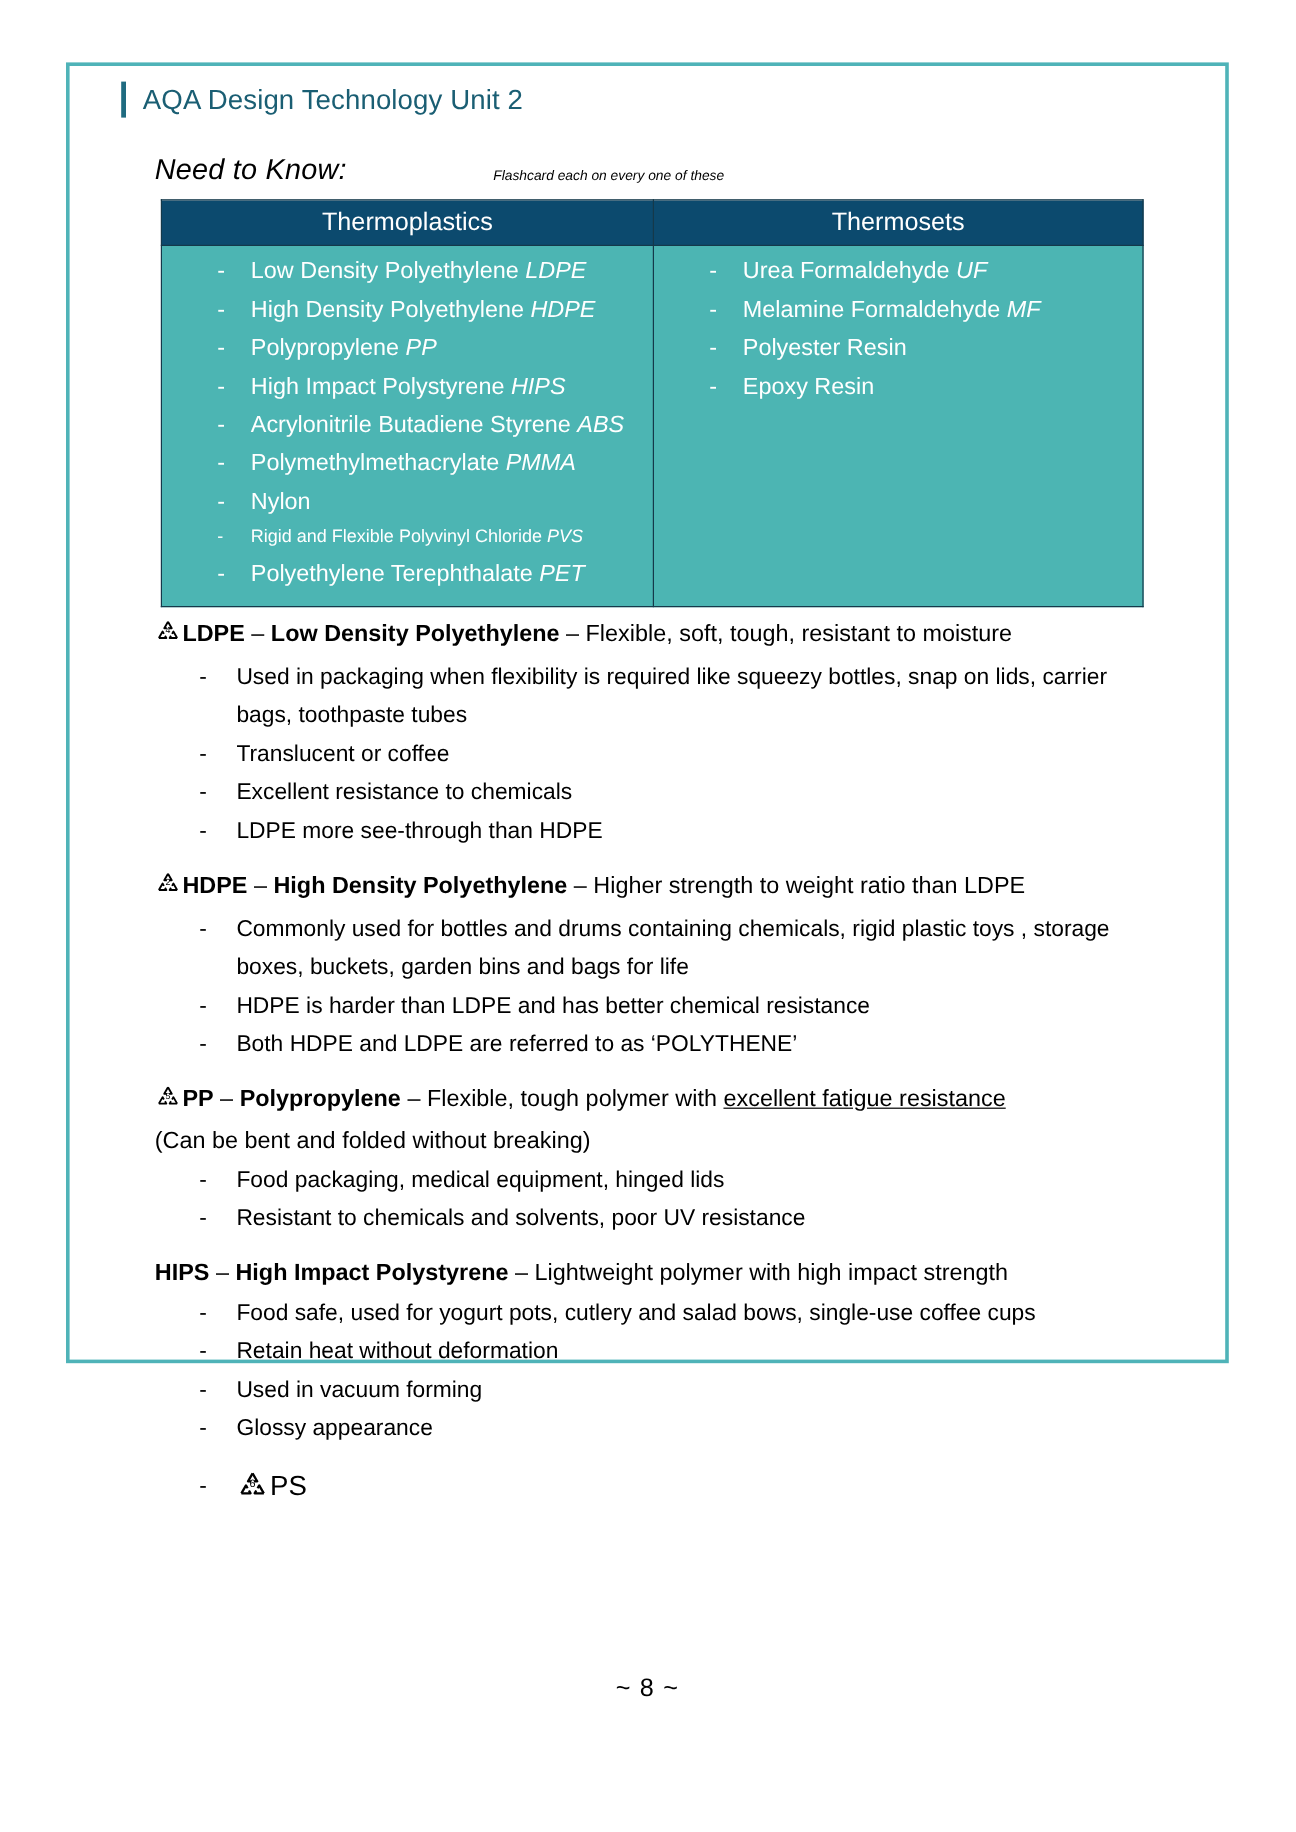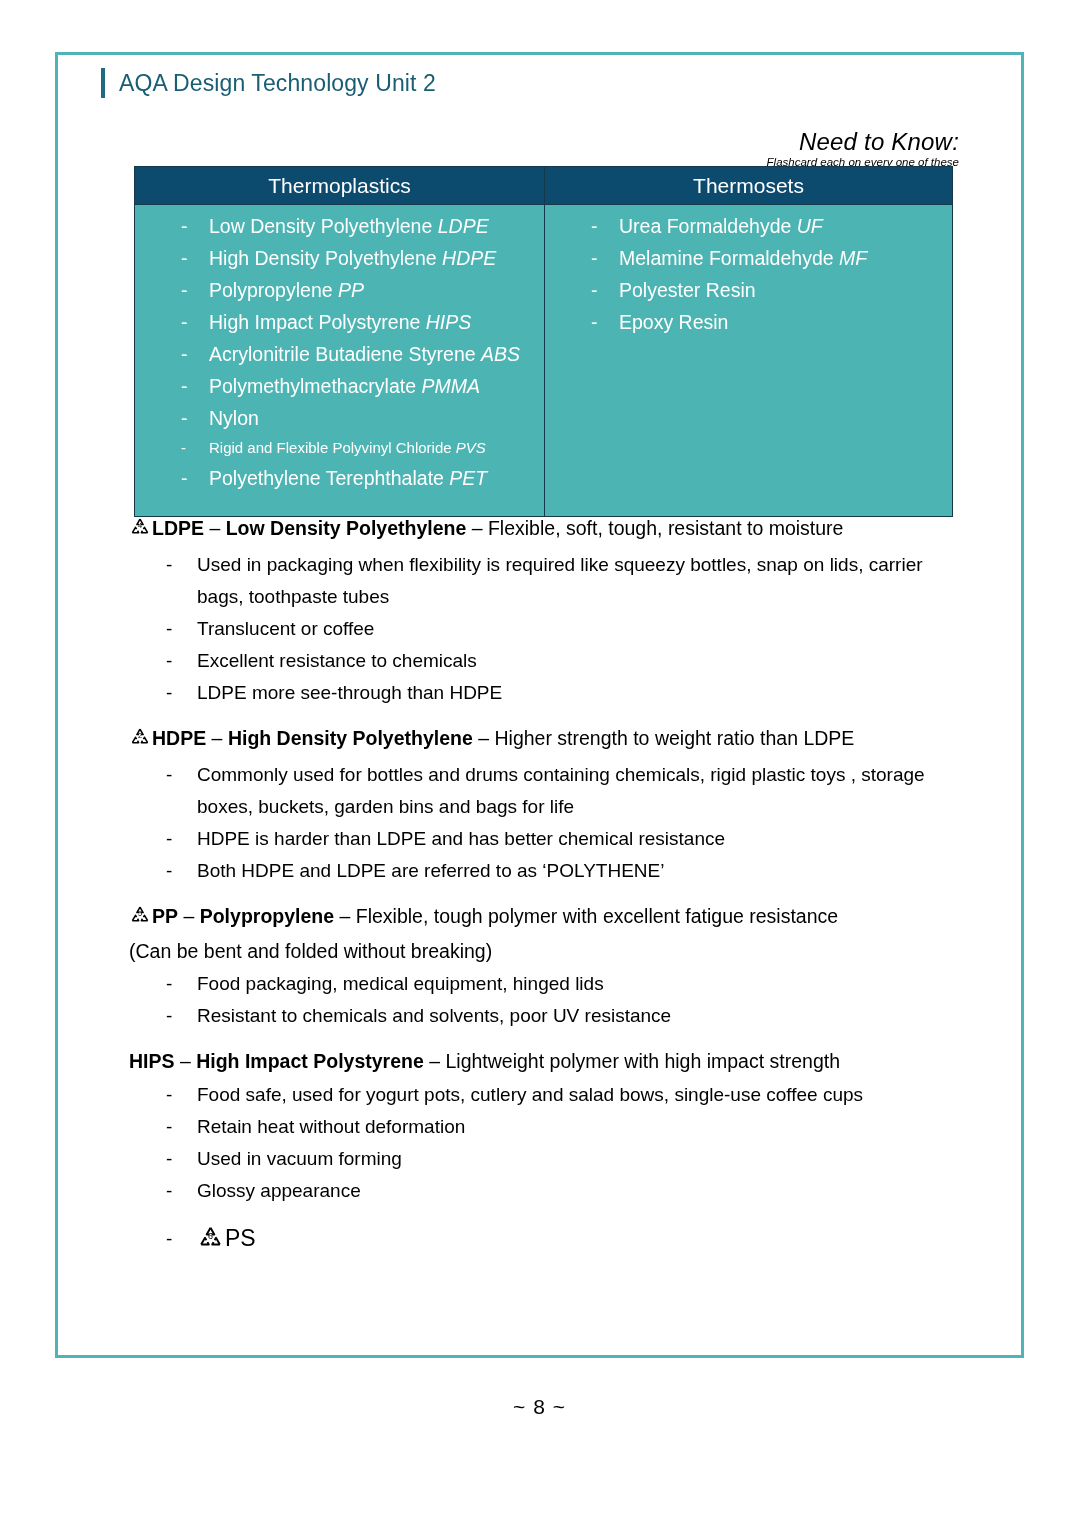--- a/index.html
+++ b/index.html
@@ -13,21 +13,21 @@
     font-family: "Liberation Sans", sans-serif;
     color: #000000;
     overflow: hidden;
   }
 
   .page {
     position: absolute;
     left: 55px;
     top: 52px;
     width: 969px;
-    height: 1306px;
+    height: 1084px;
     border: 3px solid #4fb3b8;
     box-sizing: border-box;
     background: #ffffff;
   }
 
   
   .doc-header {
     position: absolute;
     left: 43px;
     top: 13px;
@@ -48,21 +48,20 @@
   }
 
   
   .need-row {
     position: absolute;
     left: 71px;
     top: 73px;
     width: 830px;
     display: flex;
     align-items: flex-end;
-    flex-direction: column;
   }
   .need-title {
     font-style: italic;
     font-size: 24px;
     letter-spacing: .2px;
   }
   .flash-note {
     font-style: italic;
     font-size: 11.5px;
     margin-left: 122px;
@@ -90,21 +89,21 @@
     font-weight: 400;
     font-size: 21px;
     text-align: center;
     height: 37px;
     line-height: 37px;
   }
   .ptable td {
     background: #4cb5b3;
     height: 270px;
     padding-top: 5px;
-    padding-bottom: 22px;
+    padding-bottom: 11px;
   }
   .col-a { width: 410px; }
   .col-b { width: 408px; }
 
   .mat-list {
     list-style: none;
     margin: 0;
     padding: 0;
   }
   .mat-list li {
@@ -142,21 +141,21 @@
     font-size: 19.5px;
     line-height: 31px;
     margin: 0 0 2px 0;
     white-space: nowrap;
   }
   .sec-head .code,
   .sec-head .full {
     font-weight: bold;
   }
   .sec-head .rest { font-weight: 400; }
-  .sec-head .underline { }
+  .sec-head .underline { text-decoration: underline; }
 
   .sec-sub {
     font-size: 19.5px;
     line-height: 29px;
     margin: 0 0 2px 0;
   }
 
   .bullets {
     list-style: none;
     margin: 0;

